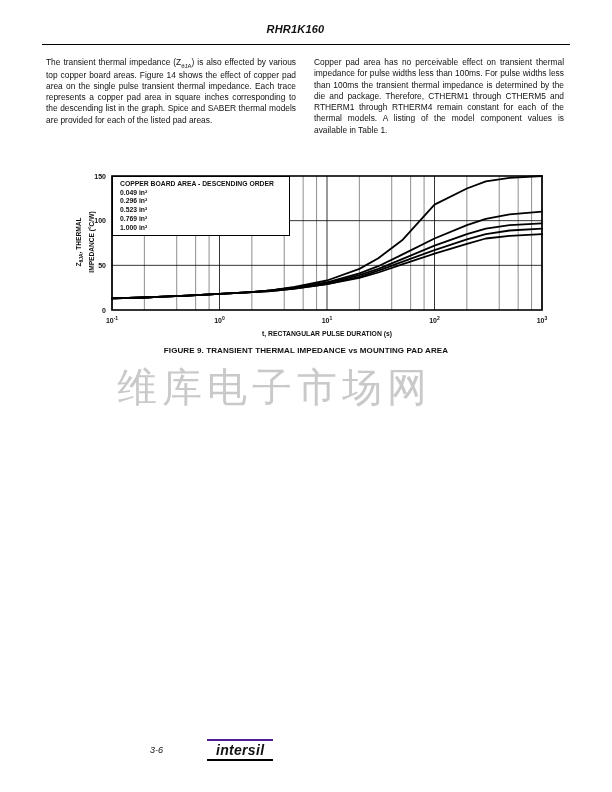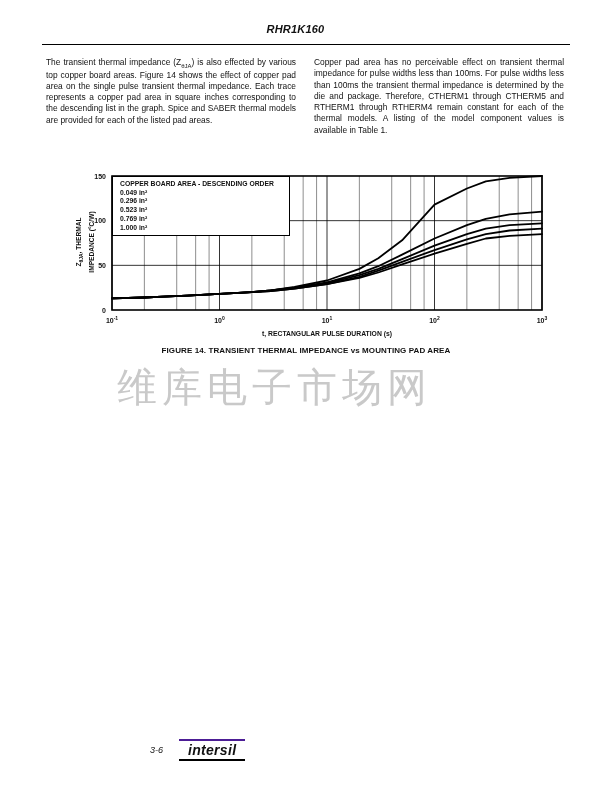--- a/index.html
+++ b/index.html
@@ -42,21 +42,21 @@
   .caption {
     position: absolute; top: 346px; left: 42px; width: 528px;
     text-align: center; font-size: 8px; font-weight: bold; letter-spacing: 0.1px;
   }
   .watermark {
     position: absolute; top: 360px; left: 0; width: 517px;
     text-align: center; font-size: 40px; color: #c9c9c9; letter-spacing: 5px;
     user-select: none;
     padding-left: 32px;
   }
-  .footer { position: absolute; top: 739px; left: 150px; display: flex; align-items: center; }
+  .footer { position: absolute; top: 739px; left: 150px; display: flex; align-items: center; gap: 28px; }
   .page-num { font-size: 9px; font-style: italic; margin-right: 16px; }
   .brand {
     border-top: 2px solid #4c1d95; border-bottom: 2px solid #000;
     padding: 1px 9px; font-size: 14px; font-weight: bold; font-style: italic;
     letter-spacing: 0.3px;
   }
 </style>
 </head>
 <body>
 
@@ -114,20 +114,20 @@
     <div class="legend-item">0.296 in²</div>
     <div class="legend-item">0.523 in²</div>
     <div class="legend-item">0.769 in²</div>
     <div class="legend-item">1.000 in²</div>
   </div>
 </div>
 <div class="y-title">
   <span>Z</span><sub>θJA</sub><span>, THERMAL</span><br>
   <span>IMPEDANCE (°C/W)</span>
 </div>
-<div class="caption">FIGURE 14.  TRANSIENT THERMAL IMPEDANCE vs MOUNTING PAD AREA</div>
+<div class="caption">FIGURE 9.  TRANSIENT THERMAL IMPEDANCE vs MOUNTING PAD AREA</div>
 
 <div class="watermark">维库电子市场网</div>
 
 <div class="footer">
   <div class="page-num">3-6</div>
   <div class="brand">intersil</div>
 </div>
 
 </body></html>

